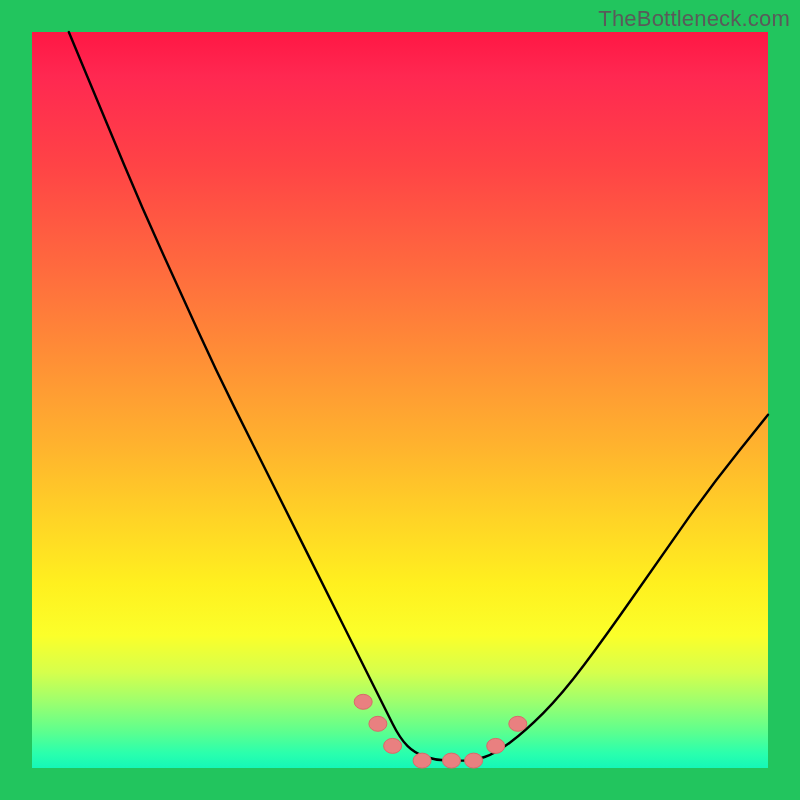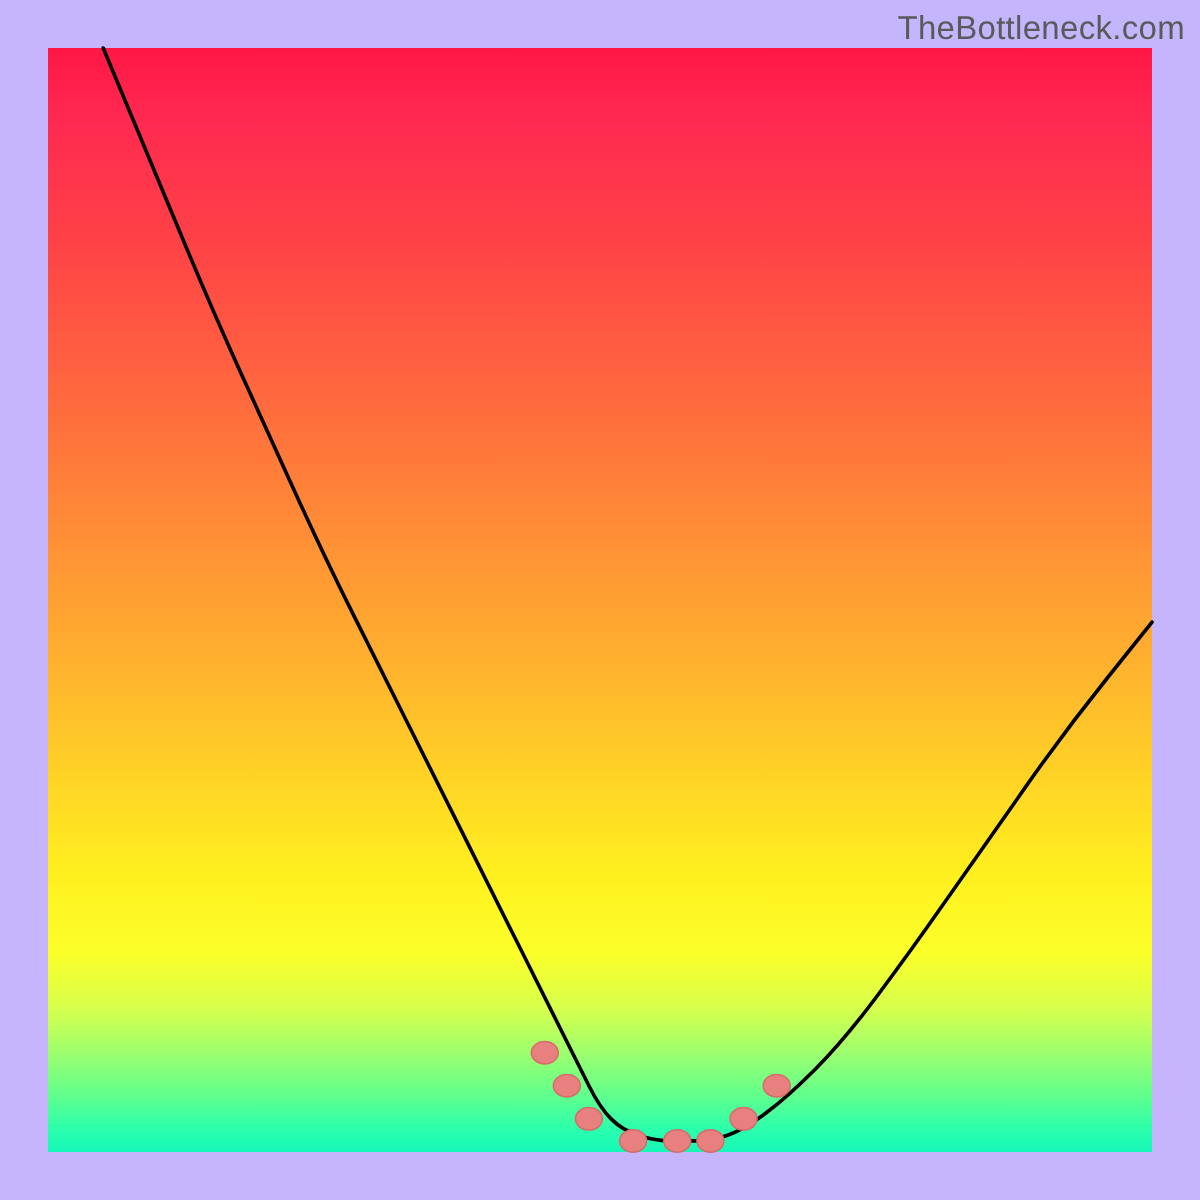--- a/index.html
+++ b/index.html
@@ -9,21 +9,21 @@
     height: 800px;
     background: #000;
     overflow: hidden;
   }
   .frame {
     position: absolute;
     left: 0;
     top: 0;
     width: 800px;
     height: 800px;
-    background: #c4b5fd;
+    background: #22c55e;
   }
   .plot-area {
     position: absolute;
     left: 32px;
     top: 32px;
     width: 736px;
     height: 736px;
     
     background: linear-gradient(
       to bottom,

